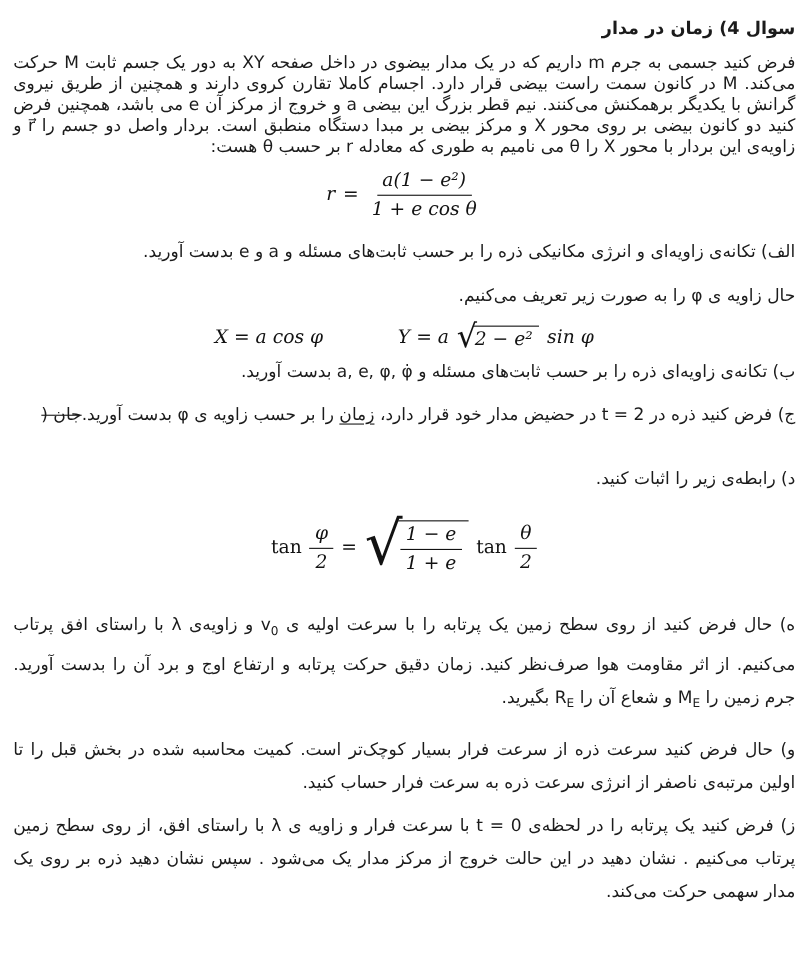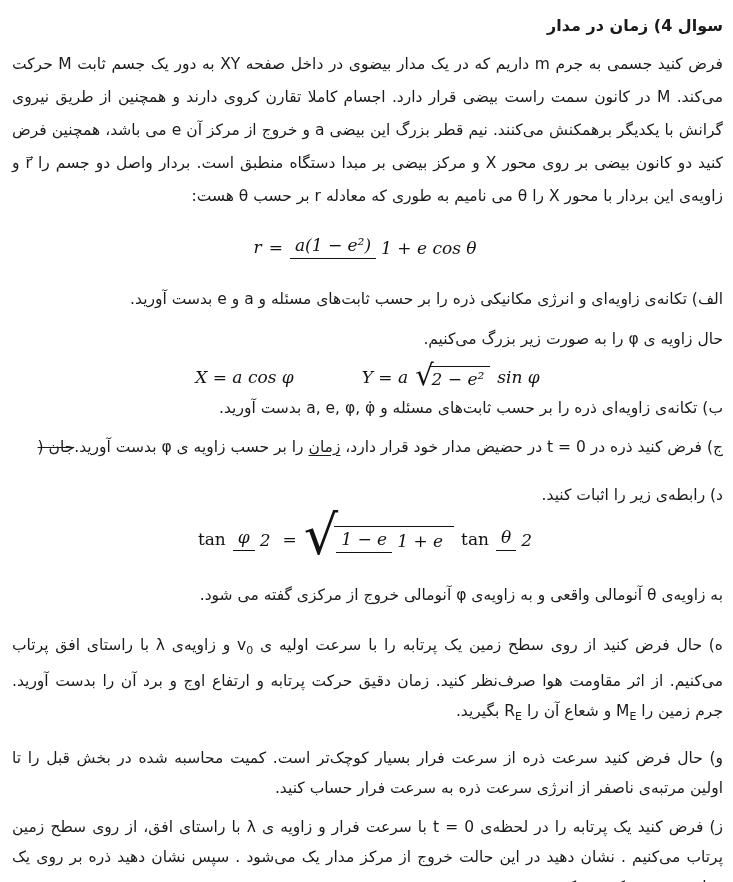--- a/index.html
+++ b/index.html
@@ -18,36 +18,36 @@
     padding:16px 10px 0 12px;
   }
   .title{
     font-size:16px;
     font-weight:bold;
     margin:0 0 13px 0;
     text-align:right;
   }
   .para{
     font-size:15.5px;
-    line-height:33px;
+    line-height:19px;
     text-align:justify;
     margin:0;
   }
   .single{
     line-height:22px;
     text-align:right;
   }
   .two-line{
     line-height:30px;
   }
   .mt-alef{margin-top:12px;text-align:right;}
   .mt-phidef{margin-top:18px;}
   .mt-be{}
   .mt-jim{margin-top:17px;}
-  .mt-dal{margin-top:26px;}
+  .mt-dal{margin-top:36px;}
   .mt-anom{margin-top:14px;}
   .mt-he{margin-top:24px;}
   .mt-vav{margin-top:11px;}
   .mt-ze{margin-top:9px;}
   .u{text-decoration:underline;text-underline-offset:3px;}
   .strike{text-decoration:line-through;text-align:center;}
   sub{font-size:11px;}
   
   .equation{
     direction:ltr;
@@ -55,22 +55,22 @@
     justify-content:center;
     align-items:center;
     font-family:"DejaVu Serif", serif;
     font-style:italic;
     font-size:17px;
     color:#121212;
     gap:7px;
   }
   .eq1{margin-top:5px;min-height:58px;}
   .eq2{margin-top:7px;min-height:40px;}
-  .eq3{margin-top:2px;min-height:62px;}
-  .frac{display:inline-flex;flex-direction:row;align-items:center;line-height:21px;}
+  .eq3{margin-top:21px;min-height:62px;}
+  .frac{display:inline-flex;flex-direction:column;align-items:center;line-height:21px;}
   .frac .num{padding:0 5px 2px;border-bottom:1.6px solid #111;}
   .frac .den{padding:2px 5px 0;}
   .sqrt{display:inline-flex;align-items:center;}
   .rsign{font-style:normal;font-size:29px;line-height:1;font-family:"DejaVu Sans",sans-serif;transform:translateY(-2px);}
   .sqrt .rad{border-top:1.7px solid #111;padding:2px 6px 0 2px;margin-left:-4px;}
   .sqrt.tall .rsign{font-size:54px;transform:translateY(-3px);}
   .fn{font-style:normal;font-family:"DejaVu Serif",serif;}
   .eq-gap{display:inline-block;width:54px;}
 </style>
 </head>
@@ -86,36 +86,36 @@
     <span>r</span>
     <span>=</span>
     <span class="frac">
       <span class="num">a(1 − e²)</span>
       <span class="den">1 + e  cos θ</span>
     </span>
   </div>
 
   <p class="para single mt-alef">الف) تکانه‌ی زاویه‌ای و انرژی مکانیکی ذره را بر حسب ثابت‌های مسئله و a و e بدست آورید.</p>
 
-  <p class="para single mt-phidef">حال زاویه ی φ را به صورت زیر بزرگ می‌کنیم.</p>
+  <p class="para single mt-phidef">حال زاویه ی φ را به صورت زیر تعریف می‌کنیم.</p>
 
   <div class="equation eq2">
     <span>X = a  cos φ</span>
     <span class="eq-gap"></span>
     <span>Y = a</span>
     <span class="sqrt">
       <span class="rsign">√</span>
       <span class="rad">2 − e²</span>
     </span>
     <span>sin φ</span>
   </div>
 
   <p class="para single mt-be">ب) تکانه‌ی زاویه‌ای ذره را بر حسب ثابت‌های مسئله و a, e, φ, φ̇ بدست آورید.</p>
 
-  <p class="para single mt-jim"><span>ج) فرض کنید ذره در t = 0 در حضیض مدار خود قرار دارد، </span><span class="u">زمان</span><span> را بر حسب زاویه ی φ بدست آورید.</span><span class="strike">جان (</span></p>
+  <p class="para single mt-jim"><span>ج) فرض کنید ذره در t = 2 در حضیض مدار خود قرار دارد، </span><span class="u">زمان</span><span> را بر حسب زاویه ی φ بدست آورید.</span><span class="strike">جان (</span></p>
 
   <p class="para single mt-dal">د) رابطه‌ی زیر را اثبات کنید.</p>
 
   <div class="equation eq3">
     <span class="fn">tan</span>
     <span class="frac">
       <span class="num">φ</span>
       <span class="den">2</span>
     </span>
     <span>=</span>
@@ -128,21 +128,20 @@
         </span>
       </span>
     </span>
     <span class="fn">tan</span>
     <span class="frac">
       <span class="num">θ</span>
       <span class="den">2</span>
     </span>
   </div>
 
-  <p class="para single mt-anom">به زاویه‌ی θ آنومالی واقعی و به زاویه‌ی φ آنومالی خروج از مرکزی گفته می شود.</p>
 
   <p class="para two-line mt-he"><span>ه) حال فرض کنید از روی سطح زمین یک پرتابه را با سرعت اولیه ی </span><span>v</span><sub>0</sub><span> و زاویه‌ی λ با راستای افق پرتاب می‌کنیم. از اثر مقاومت هوا صرف‌نظر کنید. زمان دقیق حرکت پرتابه و ارتفاع اوج و برد آن را بدست آورید. جرم زمین را </span><span>M</span><sub>E</sub><span> و شعاع آن را </span><span>R</span><sub>E</sub><span> بگیرید.</span></p>
 
   <p class="para two-line mt-vav">و) حال فرض کنید سرعت ذره از سرعت فرار بسیار کوچک‌تر است. کمیت محاسبه شده در بخش قبل را تا اولین مرتبه‌ی ناصفر از انرژی سرعت ذره به سرعت فرار حساب کنید.</p>
 
   <p class="para two-line mt-ze">ز) فرض کنید یک پرتابه را در لحظه‌ی t = 0 با سرعت فرار و زاویه ی λ با راستای افق، از روی سطح زمین پرتاب می‌کنیم . نشان دهید در این حالت خروج از مرکز مدار یک می‌شود . سپس نشان دهید ذره بر روی یک مدار سهمی حرکت می‌کند.</p>
 
 </div>
 
 </body></html>

